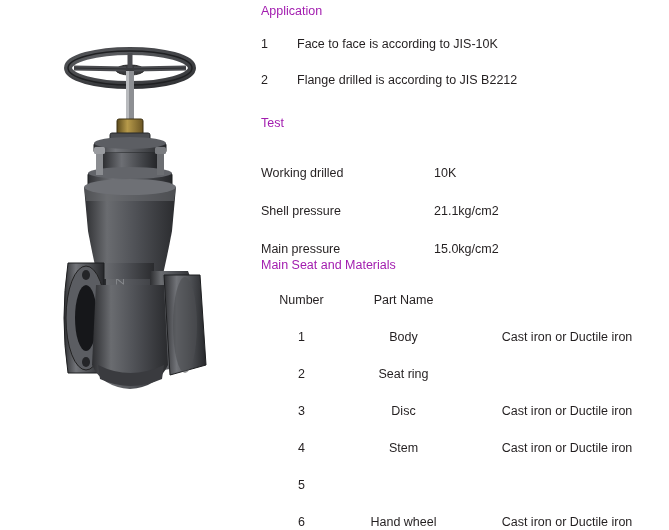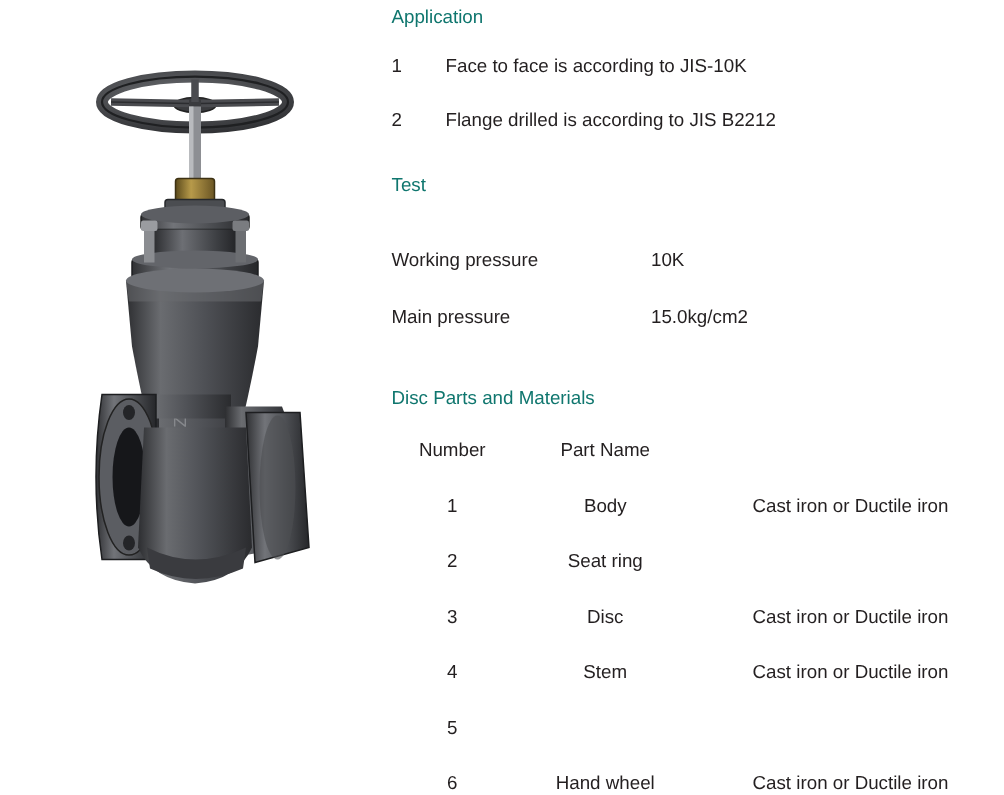--- a/index.html
+++ b/index.html
@@ -41,21 +41,21 @@
   
   .content {
     position: absolute;
     left: 261px;
     top: 0;
     width: 408px;
     height: 530px;
   }
   .section-title {
     font-size: 12.5px;
-    color: #0f766e;
+    color: #a21caf;
   }
   .row {
     display: flex;
     align-items: baseline;
   }
   .num-col {
     width: 36px;
     flex: none;
   }
   .label-col {
@@ -191,31 +191,35 @@
       </div>
       <div class="row">
         <div class="num-col">2</div>
         <div class="val-col">Flange drilled is according to JIS B2212</div>
       </div>
     </div>
 
     <div class="block-test">
       <div class="section-title">Test</div>
       <div class="row">
-        <div class="label-col">Working pressure</div>
+        <div class="label-col">Working drilled</div>
         <div class="val-col">10K</div>
+      </div>
+      <div class="row">
+        <div class="label-col">Shell pressure</div>
+        <div class="val-col">21.1kg/cm2</div>
       </div>
       <div class="row">
         <div class="label-col">Main pressure</div>
         <div class="val-col">15.0kg/cm2</div>
       </div>
     </div>
 
     <div class="block-parts">
-      <div class="section-title">Disc Parts and Materials</div>
+      <div class="section-title">Main Seat and Materials</div>
 
       <div class="row">
         <div class="num-col">Number</div>
         <div class="label-col">Part Name</div>
       </div>
 
       <div class="row">
         <div class="num-col">1</div>
         <div class="label-col">Body</div>
         <div class="val-col">Cast iron or Ductile iron</div>

